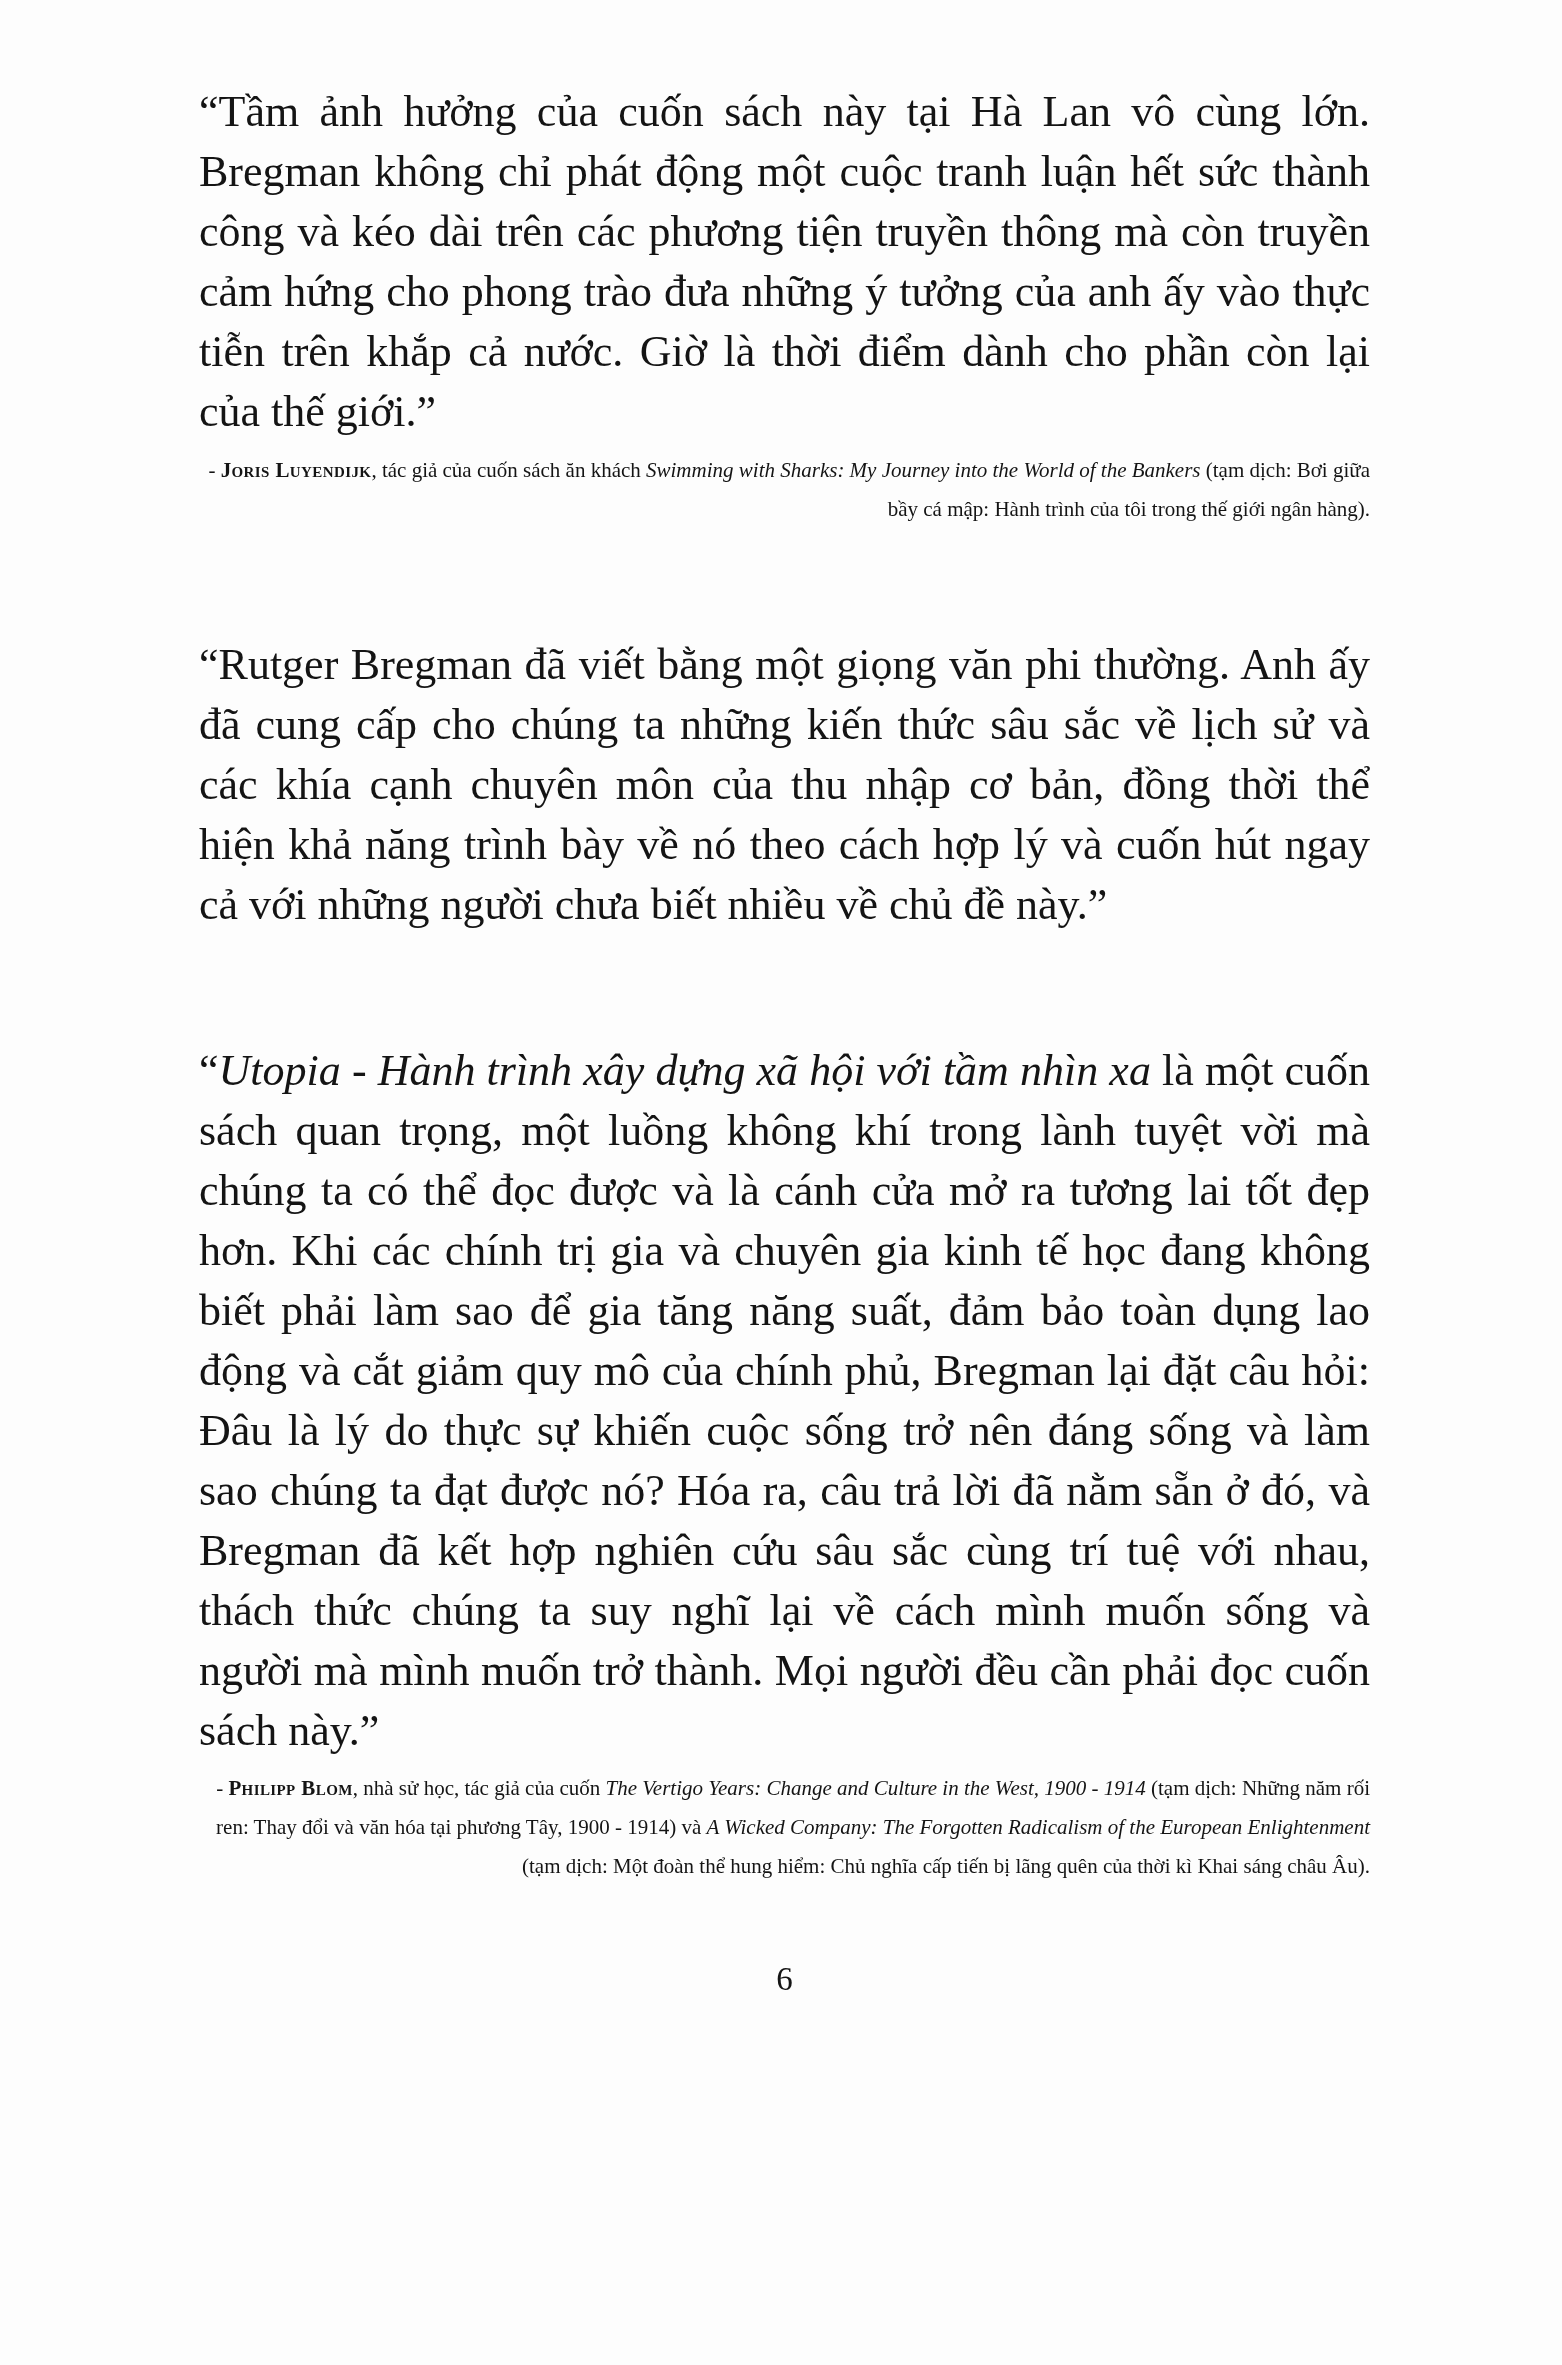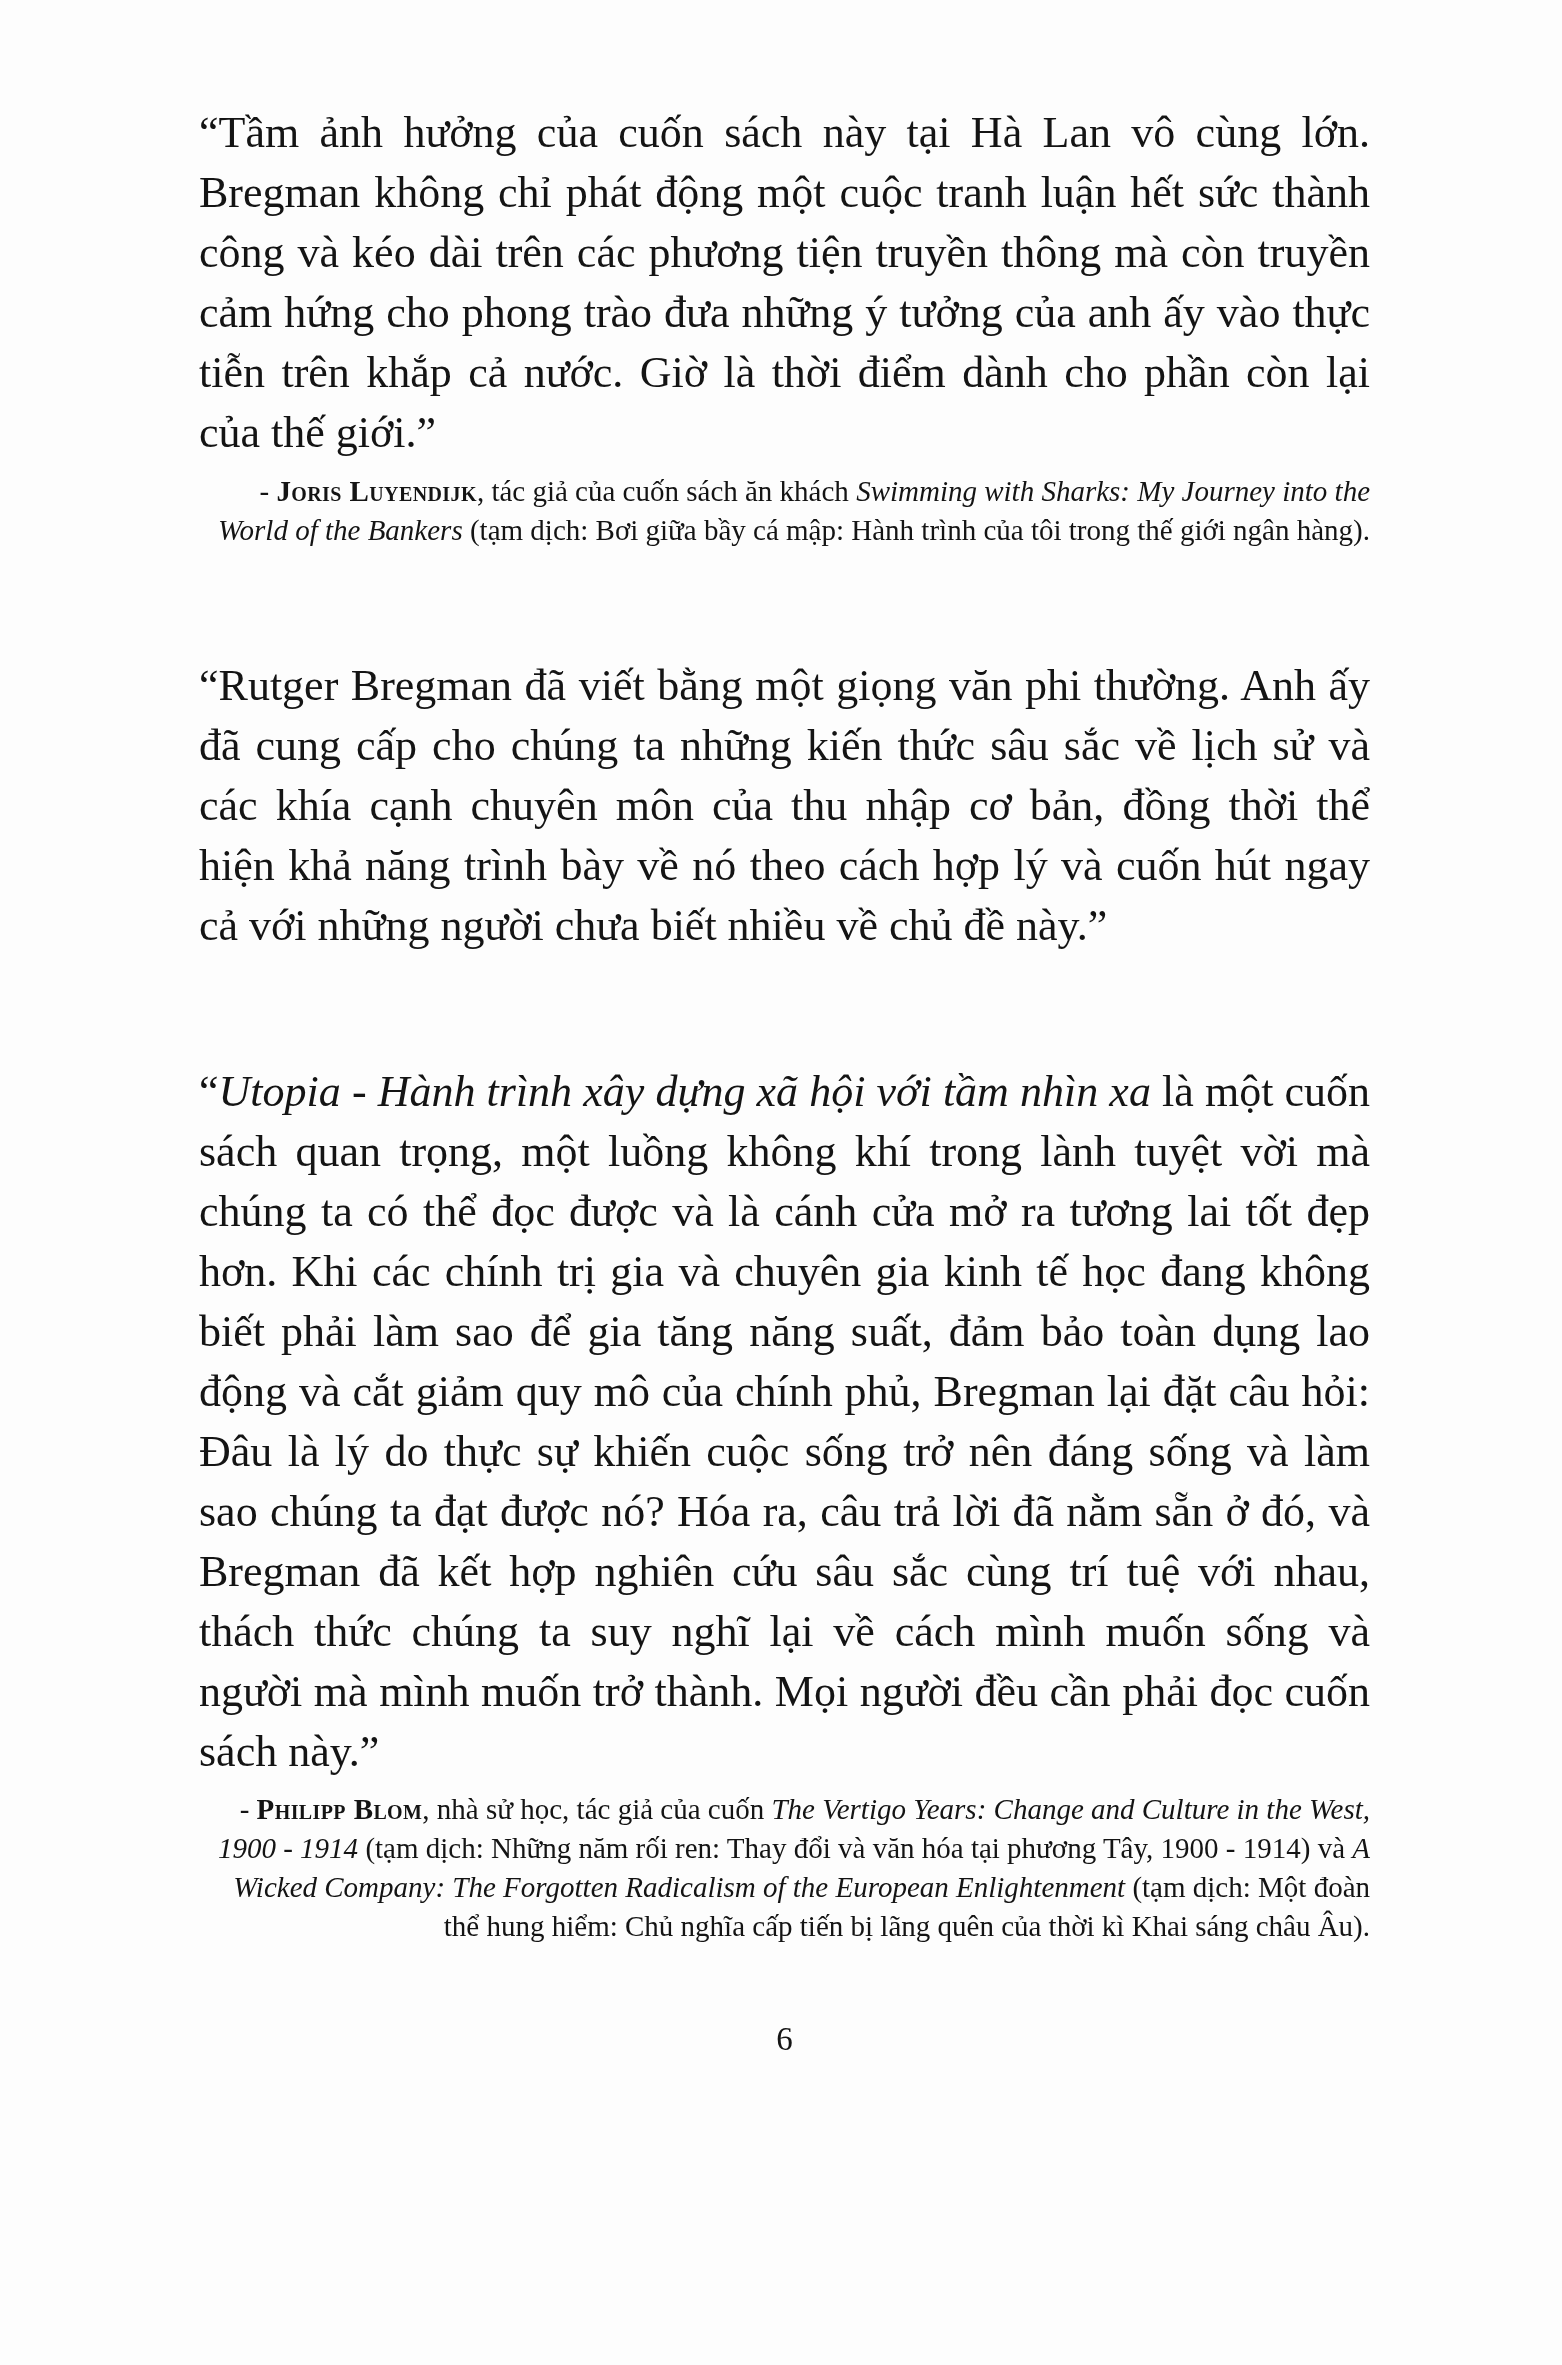--- a/index.html
+++ b/index.html
@@ -8,33 +8,33 @@
     background: #fdfdfd;
   }
   .page {
     position: relative;
     width: 1563px;
     height: 2366px;
     box-sizing: border-box;
     background: #fdfdfd;
     color: #141414;
     font-family: "Liberation Serif", "DejaVu Serif", serif;
-    padding: 103px 193px 0 199px;
+    padding: 82px 193px 0 199px;
     overflow: hidden;
   }
   .quote {
     margin: 0;
     font-size: 44px;
     line-height: 60px;
     text-align: justify;
     text-justify: inter-word;
   }
   .attribution {
     margin: 8.7px 0 0 0;
-    font-size: 29px;
+    font-size: 21px;
     line-height: 39px;
     text-align: right;
   }
   .blurb-section + .blurb-section {
     margin-top: 106px;
   }
   .run.normal   { font-style: normal; font-weight: normal; }
   .run.italic   { font-style: italic; }
   .run.bold     { font-weight: bold; }
   .run.bold-smallcaps {

